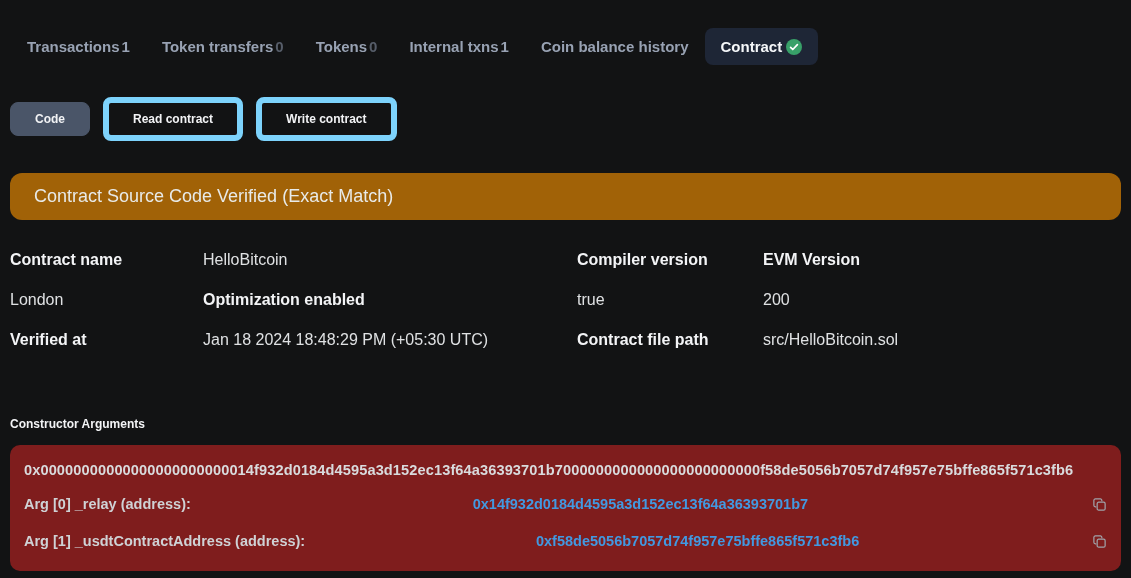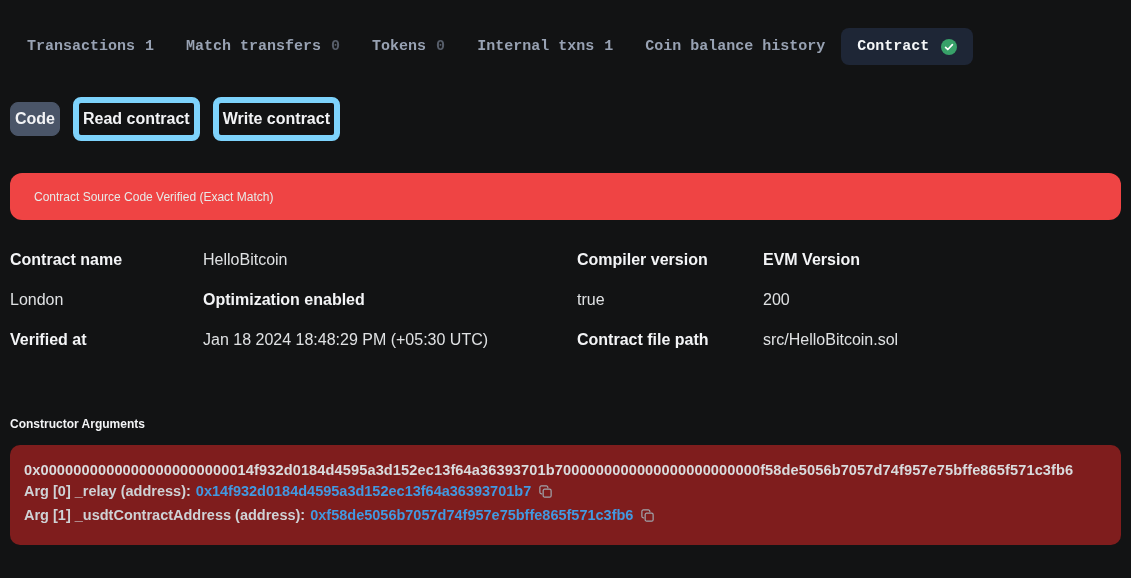--- a/index.html
+++ b/index.html
@@ -13,72 +13,72 @@
 
   
   .tabbar {
     display: flex;
     align-items: center;
     margin: 28px 0 0 11px;
   }
   .tab {
     display: flex;
     align-items: center;
-    gap: 10px;
+    gap: 2px;
     padding: 10px 16px;
     border-radius: 8px;
     font-size: 15px;
     font-weight: 700;
     color: #98a2b3;
     cursor: pointer;
     white-space: nowrap;
     background: transparent;
     border: none;
-    font-family: Liberation Mono, monospace;
+    font-family: Liberation Sans, sans-serif;
   }
   .tab .count { color: #98a2b3; font-weight: 700; }
   .tab .count.dim { color: #565d69; }
   .tab.selected {
     background: #1e2636;
     color: #f5f7f9;
   }
   .check-badge { width: 16px; height: 16px; display: inline-block; margin-left: 2px; }
 
   
   .subtabs {
     display: flex;
     align-items: center;
     gap: 13px;
     margin: 32px 10px 0 10px;
   }
   .btn {
     font-family: inherit;
-    font-size: 16px;
+    font-size: 12px;
     font-weight: 700;
     color: #f2f3f5;
     border-radius: 8px;
-    padding: 8px 4px;
+    padding: 8px 24px;
     cursor: pointer;
     background: transparent;
     border: 1px solid transparent;
     line-height: 16px;
   }
   .btn.solid { background: #4a5568; border-color: #4a5568; }
   .btn.outline { border: 6px solid #7dd3fc; }
 
   
   .banner {
     margin: 32px 10px 0 10px;
     height: 47px;
-    background: #ef4444;
+    background: #a16207;
     border-radius: 12px;
     display: flex;
     align-items: center;
     padding: 0 24px;
-    font-size: 12px;
+    font-size: 18px;
     color: #e8eae8;
   }
 
   
   .details {
     margin: 20px 10px 0 10px;
     display: grid;
     grid-template-columns: 193px 374px 186px 1fr;
     grid-auto-rows: 40px;
     align-items: center;
@@ -102,26 +102,27 @@
     font-weight: bold;
   }
   .raw-hex {
     font-size: 14.6px;
     color: #d9dbdd;
     white-space: nowrap;
     overflow: hidden;
     letter-spacing: 0.1px;
   }
   .arg-line {
-    margin-top: 3px;
+    margin-top: 16px;
     font-size: 14.5px;
     color: #cfd2d5;
     display: flex;
     align-items: center;
     line-height: 21px;
+    justify-content: space-between;
   }
   .arg-line:first-of-type { margin-top: 19px; }
   .addr-link {
     color: #4299e1;
     text-decoration: none;
     margin-left: 5px;
     cursor: pointer;
   }
   .copy-btn {
     background: none;
@@ -136,21 +137,21 @@
 </style>
 </head>
 <body>
 
 <nav class="tabbar">
   <button class="tab">
     <span>Transactions</span>
     <span class="count">1</span>
   </button>
   <button class="tab">
-    <span>Match transfers</span>
+    <span>Token transfers</span>
     <span class="count dim">0</span>
   </button>
   <button class="tab">
     <span>Tokens</span>
     <span class="count dim">0</span>
   </button>
   <button class="tab">
     <span>Internal txns</span>
     <span class="count">1</span>
   </button>

